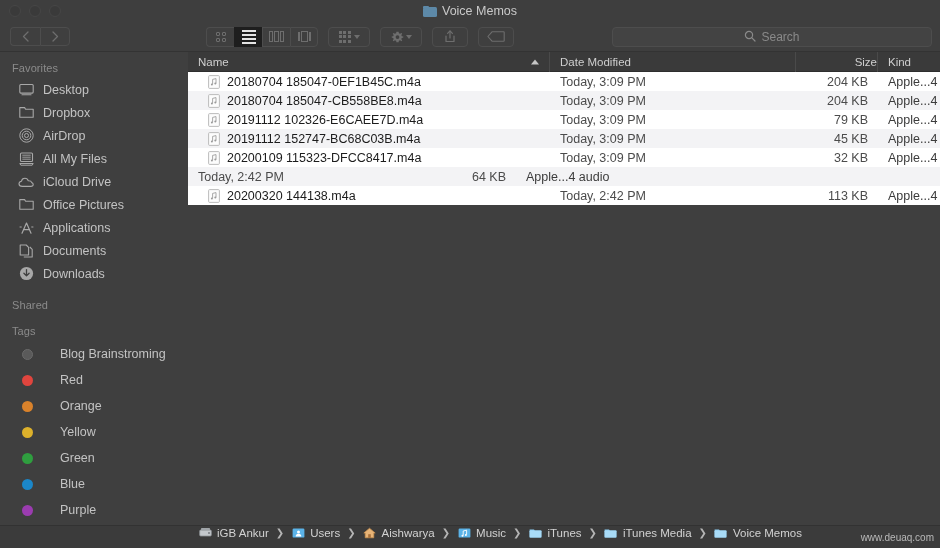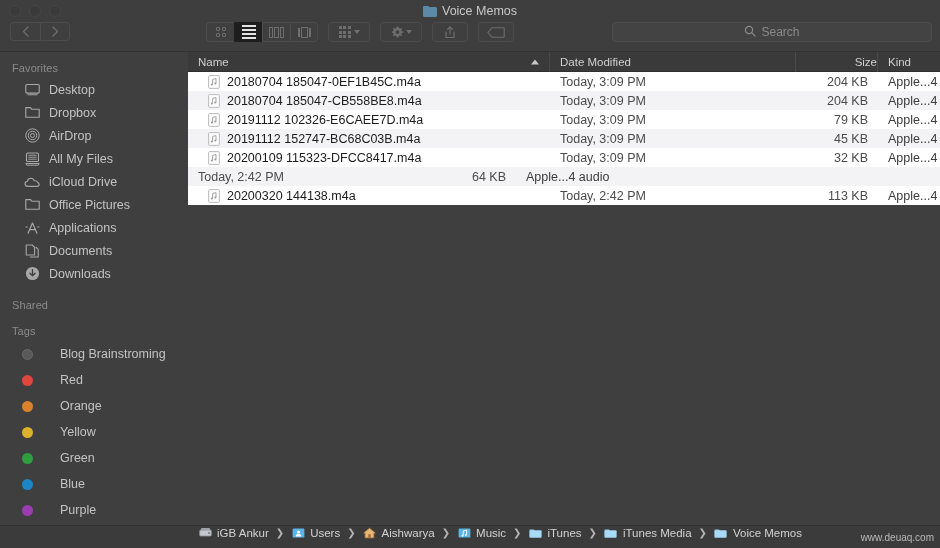--- a/index.html
+++ b/index.html
@@ -61,21 +61,21 @@
   .title-text {
     font-size: 12.5px;
     color: #c9c9c9;
   }
 
   
   .toolbar {
     height: 30px;
     flex: 0 0 30px;
     background: #3e3e3e;
-    display: flex; align-items: flex-start;
+    display: flex; align-items: center;
     padding: 0 8px;
     border-bottom: 1px solid #333;
     gap: 0;
   }
   .navgroup { display: flex; margin-left: 2px; }
   .navbtn {
     width: 30px; height: 19px;
     background: #3f3f3f;
     border: 1px solid #4d4d4d;
     display: flex; align-items: center; justify-content: center;
@@ -161,21 +161,21 @@
     overflow: hidden;
   }
   .sb-head {
     font-size: 11px; color: #8b8b8b;
     padding: 4px 0 4px 12px;
     letter-spacing: 0.1px;
   }
   .sb-item {
     height: 23px;
     display: flex; align-items: center;
-    padding-left: 24px;
+    padding-left: 18px;
     gap: 9px;
   }
   .sb-label { font-size: 12.5px; color: #c3c3c3; white-space: nowrap; }
   .sb-ic { width: 16px; height: 16px; flex: 0 0 16px; display: flex; align-items: center; justify-content: center; }
   .sb-ic svg { display: block; }
 
   .tag-item { height: 26px; padding-left: 22px; gap: 27px; }
   .tag-dot { width: 11px; height: 11px; border-radius: 50%; flex: 0 0 11px; }
   .tag-dot.hollow { background: #5a5a5a; border: 1px solid #6a6a6a; }
 

